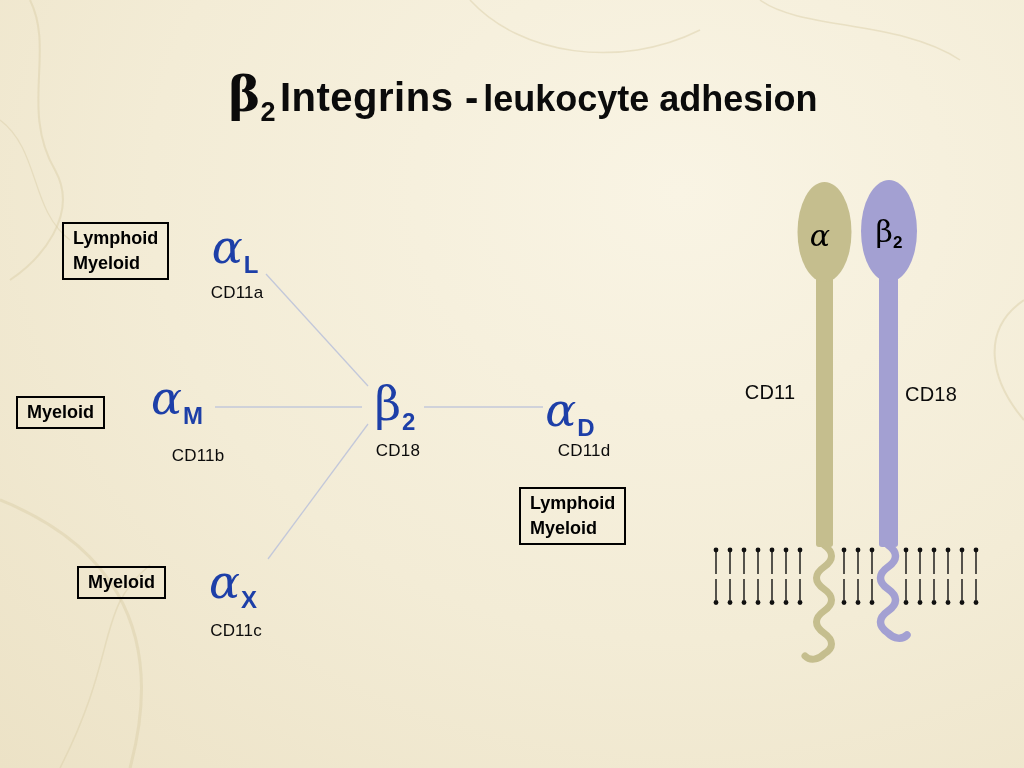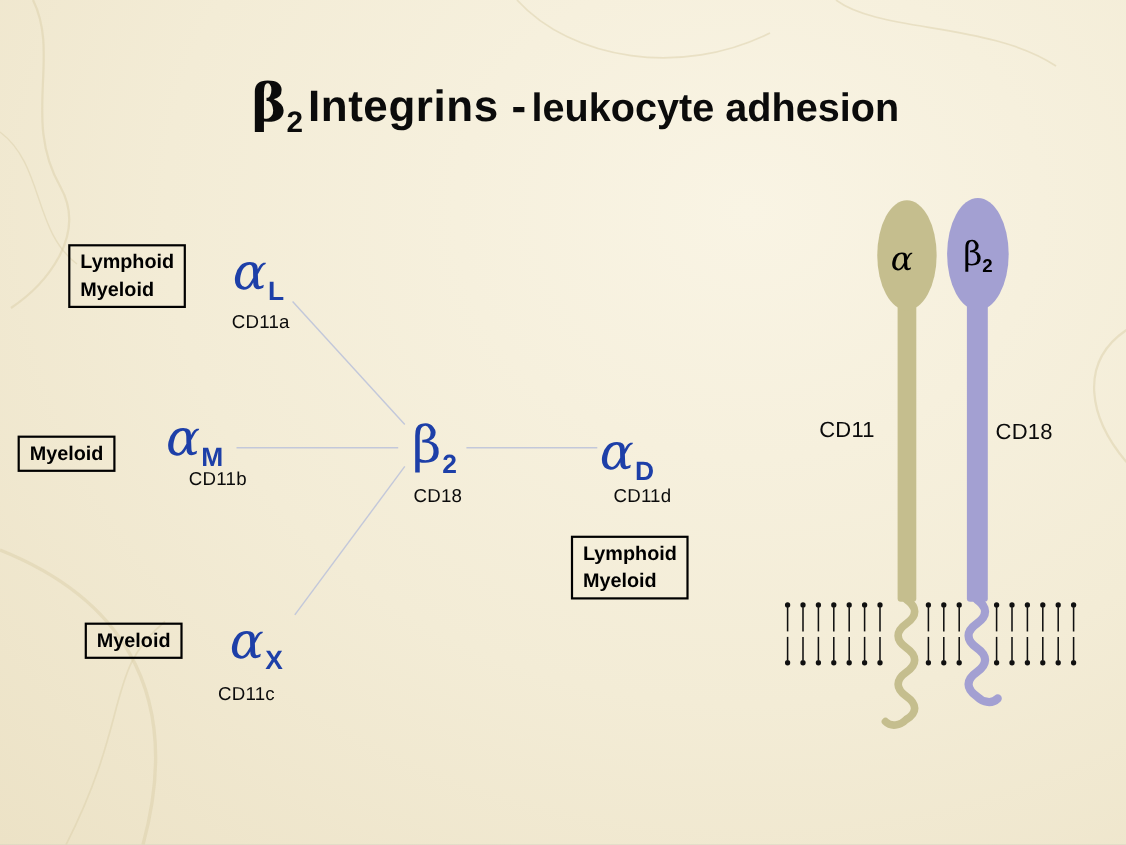--- a/index.html
+++ b/index.html
@@ -157,29 +157,29 @@
   </div>
   <div class="cd" style="left:237px;top:293px">CD11a</div>
   <div class="tagbox" style="left:62px;top:222px">
     <div>Lymphoid</div>
     <div>Myeloid</div>
   </div>
 
   <div class="gnode" style="left:177px;top:398px">
     <span class="greek alpha">α</span><span class="gsub">M</span>
   </div>
-  <div class="cd" style="left:198px;top:436px">CD11b</div>
+  <div class="cd" style="left:198px;top:456px">CD11b</div>
   <div class="tagbox" style="left:16px;top:396px">
     <div>Myeloid</div>
   </div>
 
   <div class="gnode" style="left:233px;top:582px">
     <span class="greek alpha">α</span><span class="gsub">X</span>
   </div>
-  <div class="cd" style="left:224px;top:631px">CD11c</div>
+  <div class="cd" style="left:236px;top:631px">CD11c</div>
   <div class="tagbox" style="left:77px;top:566px">
     <div>Myeloid</div>
   </div>
 
   <div class="gnode" style="left:395px;top:404px">
     <span class="greek beta">β</span><span class="gsub">2</span>
   </div>
   <div class="cd" style="left:398px;top:451px">CD18</div>
 
   <div class="gnode" style="left:570px;top:410px">

